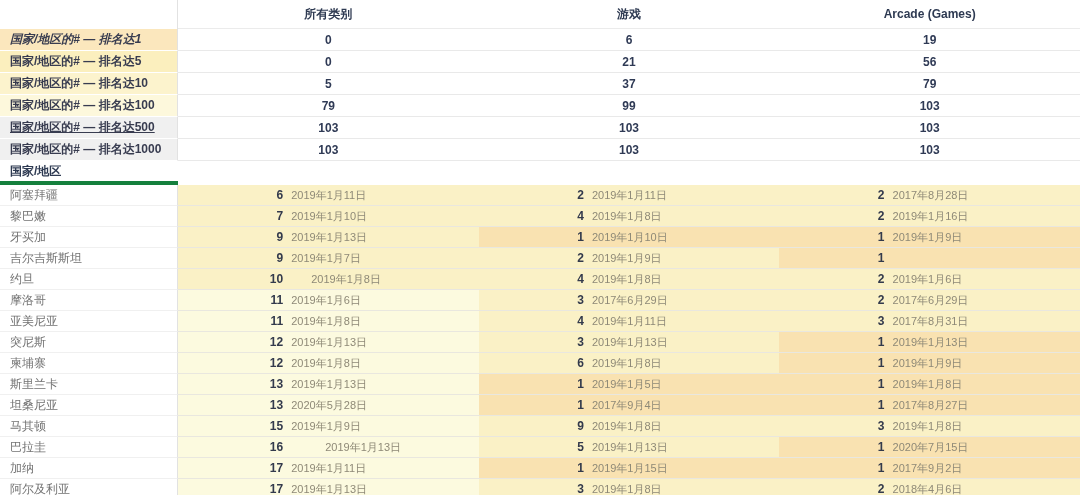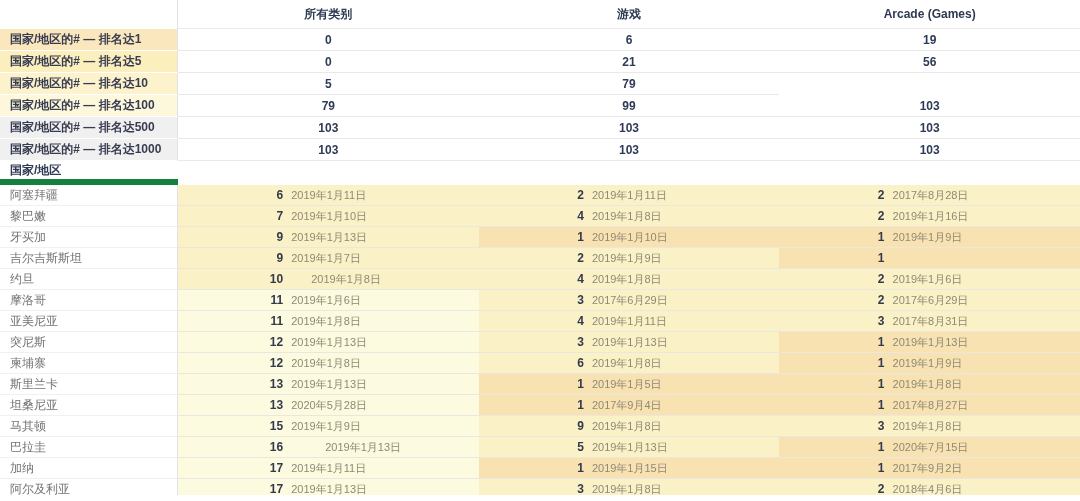--- a/index.html
+++ b/index.html
@@ -27,21 +27,21 @@
   }
   .summary-row .val-cell{
     justify-content:center;font-size:12px;font-weight:bold;color:#2f3a55;
     border-bottom:1px solid #e9e9e9;
   }
 
   
   .section-row{height:23px;margin-top:1px;}
   .section-row .label-cell{
     padding-left:10px;font-size:12px;font-weight:bold;color:#2e3a52;
-    border-bottom:6px solid #15803d;
+    border-bottom:4px solid #15803d;
   }
 
   
   .country-row{height:21px;cursor:pointer;}
   .country-row .name-cell{
     padding-left:10px;font-size:12px;color:#737373;
     border-right:1px solid #e2e2e2;border-bottom:1px solid #f0f0f0;background:#fff;
   }
   .heat-cell{border-bottom:1px solid #e9e7df;}
   .heat-cell .rank{
@@ -56,44 +56,45 @@
 
 <div id="app">
   <div class="row header-row" id="header-row">
       <div class="cell corner-cell"></div>
       <div class="cell col-header">所有类别</div>
       <div class="cell col-header">游戏</div>
       <div class="cell col-header">Arcade (Games)</div>
     </div>
   <div id="summary-rows">
       <div class="row summary-row">
-        <div class="cell label-cell" style="background: rgb(251, 231, 189);">国家/地区的# — 排名达1</div>
+        <div class="cell label-cell" style="background: rgb(251, 231, 189); font-style: italic;">国家/地区的# — 排名达1</div>
         <div class="cell val-cell">0</div>
         <div class="cell val-cell">6</div>
         <div class="cell val-cell">19</div>
       </div>
       <div class="row summary-row">
         <div class="cell label-cell" style="background: rgb(251, 239, 190);">国家/地区的# — 排名达5</div>
         <div class="cell val-cell">0</div>
         <div class="cell val-cell">21</div>
         <div class="cell val-cell">56</div>
       </div>
       <div class="row summary-row">
         <div class="cell label-cell" style="background: rgb(252, 243, 205);">国家/地区的# — 排名达10</div>
         <div class="cell val-cell">5</div>
+        <div class="cell val-cell">37</div>
         <div class="cell val-cell">79</div>
       </div>
       <div class="row summary-row">
         <div class="cell label-cell" style="background: rgb(253, 248, 220);">国家/地区的# — 排名达100</div>
         <div class="cell val-cell">79</div>
         <div class="cell val-cell">99</div>
         <div class="cell val-cell">103</div>
       </div>
       <div class="row summary-row">
-        <div class="cell label-cell" style="background: rgb(240, 240, 240);">国家/地区的# — 排名达500</div>
+        <div class="cell label-cell" style="background: rgb(240, 240, 240); text-decoration: underline;">国家/地区的# — 排名达500</div>
         <div class="cell val-cell">103</div>
         <div class="cell val-cell">103</div>
         <div class="cell val-cell">103</div>
       </div>
       <div class="row summary-row">
         <div class="cell label-cell" style="background: rgb(240, 240, 240);">国家/地区的# — 排名达1000</div>
         <div class="cell val-cell">103</div>
         <div class="cell val-cell">103</div>
         <div class="cell val-cell">103</div>
       </div>

